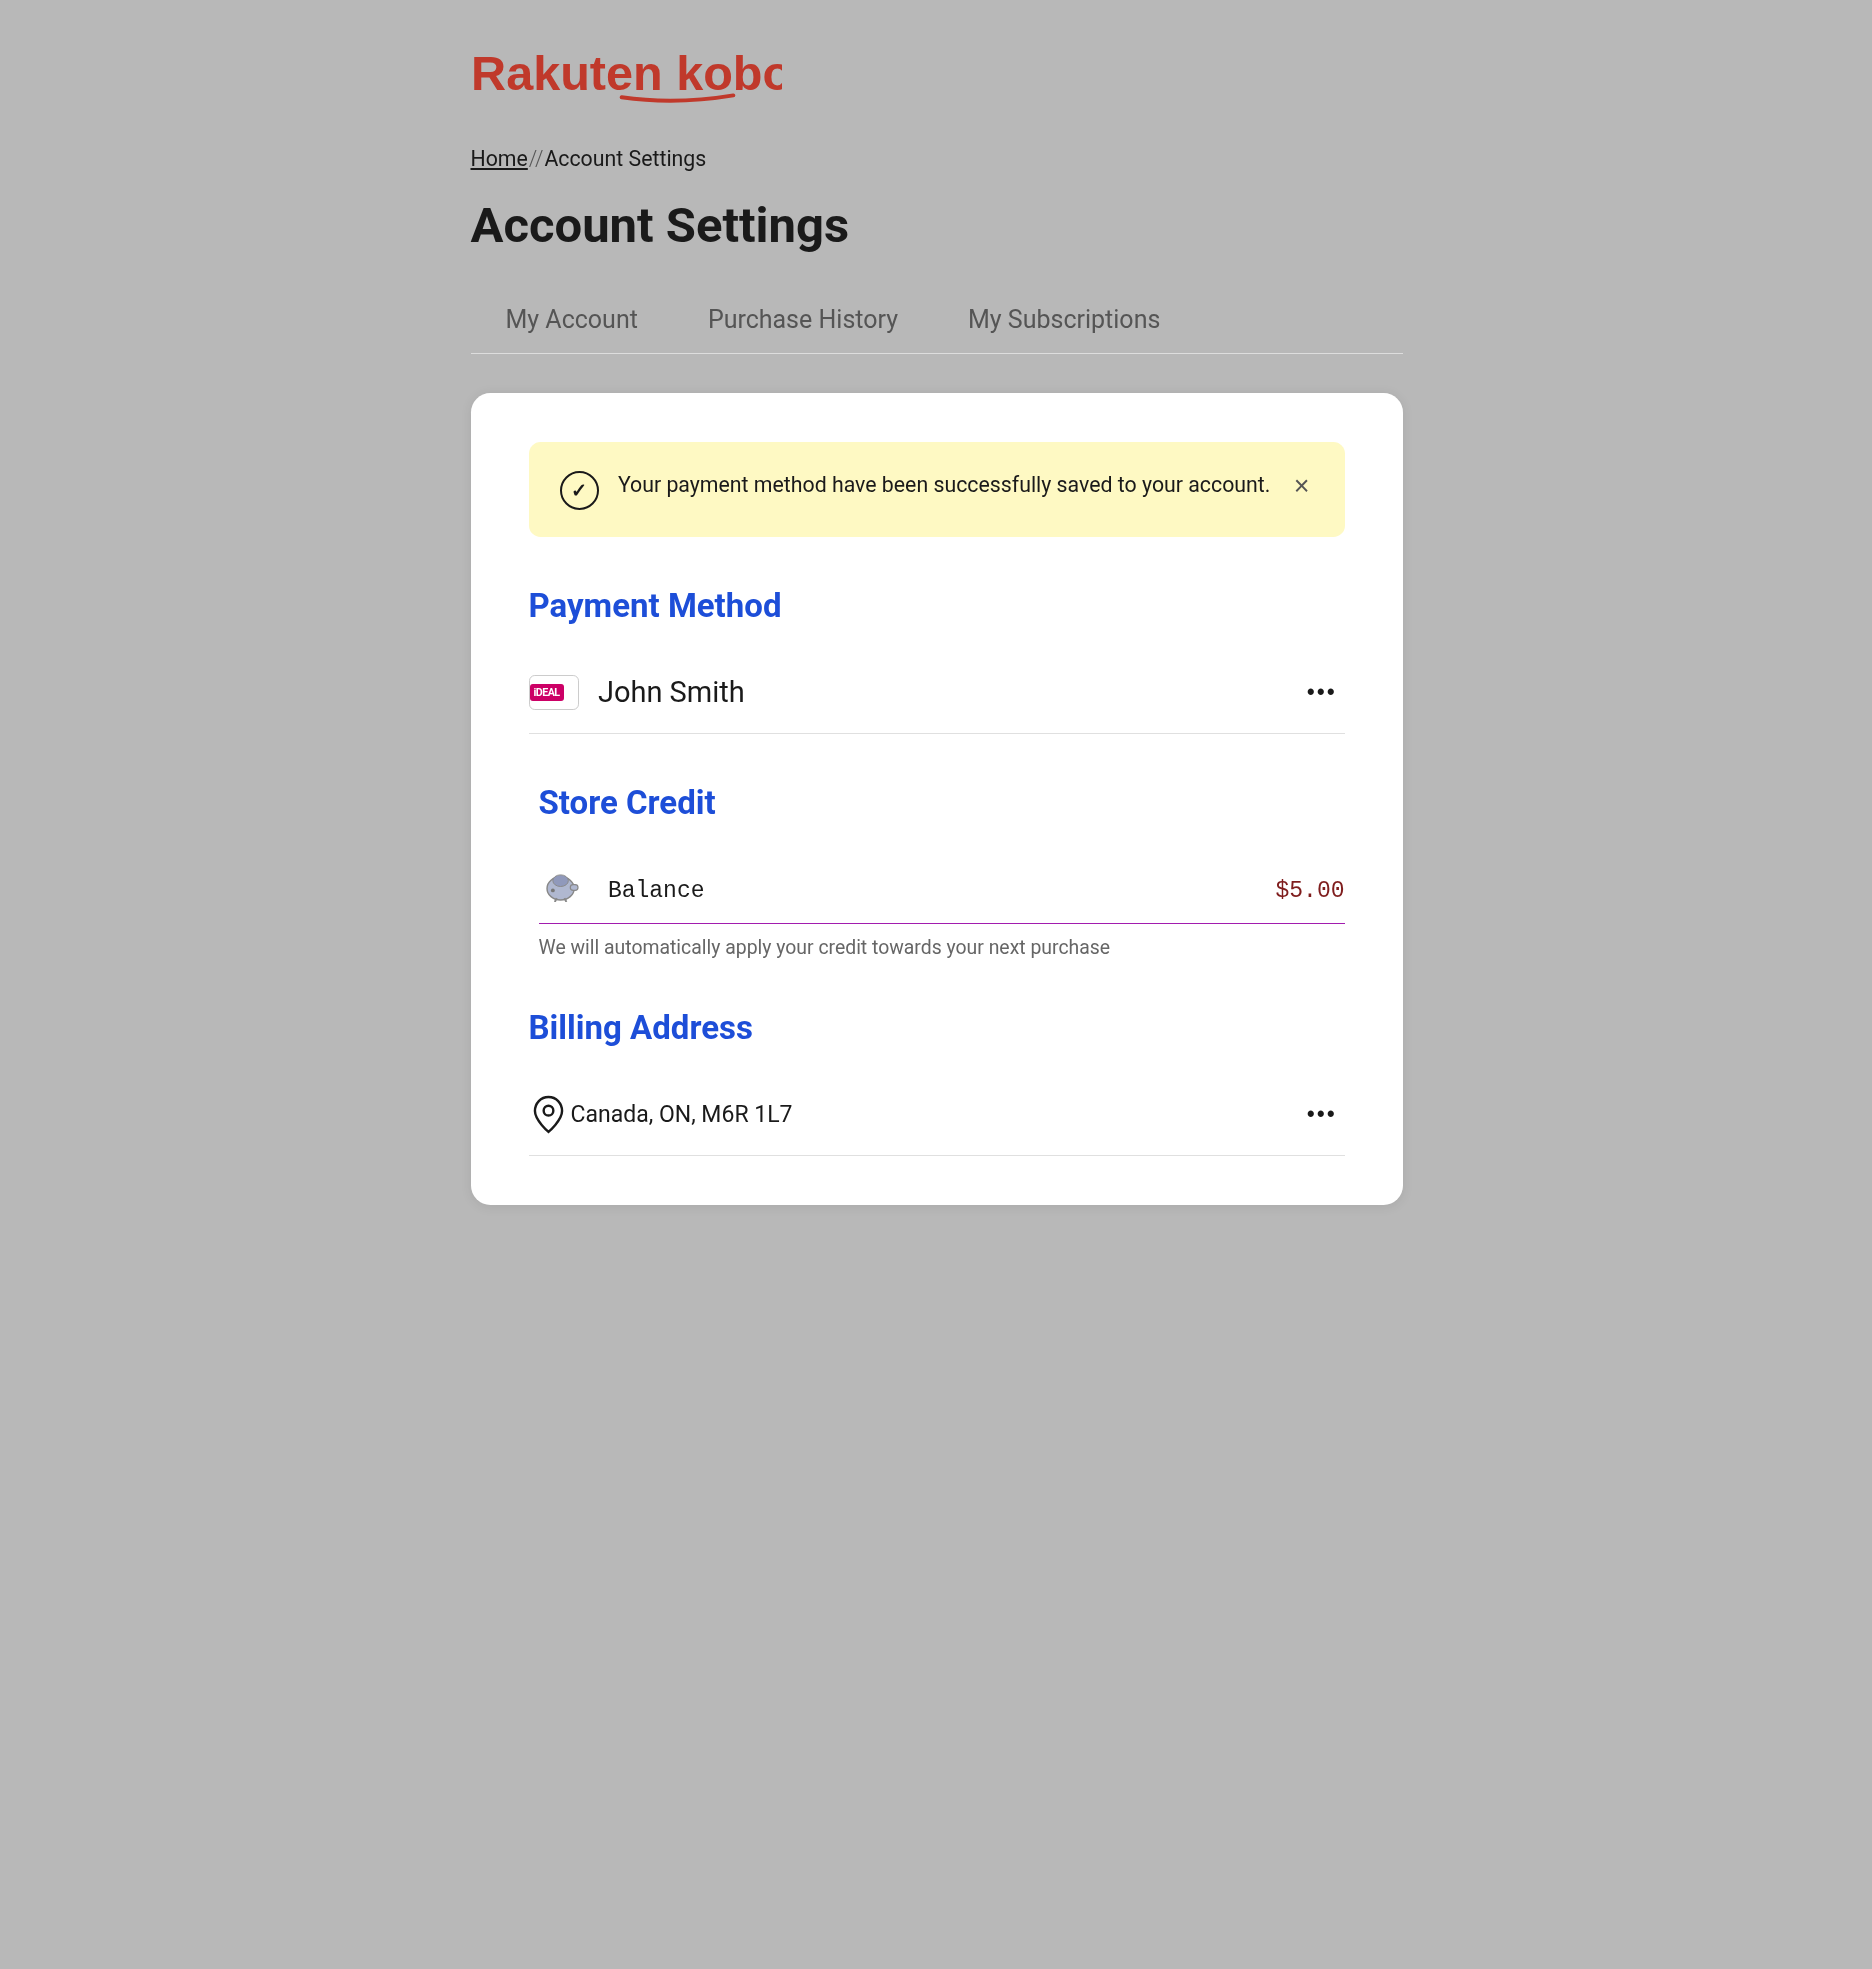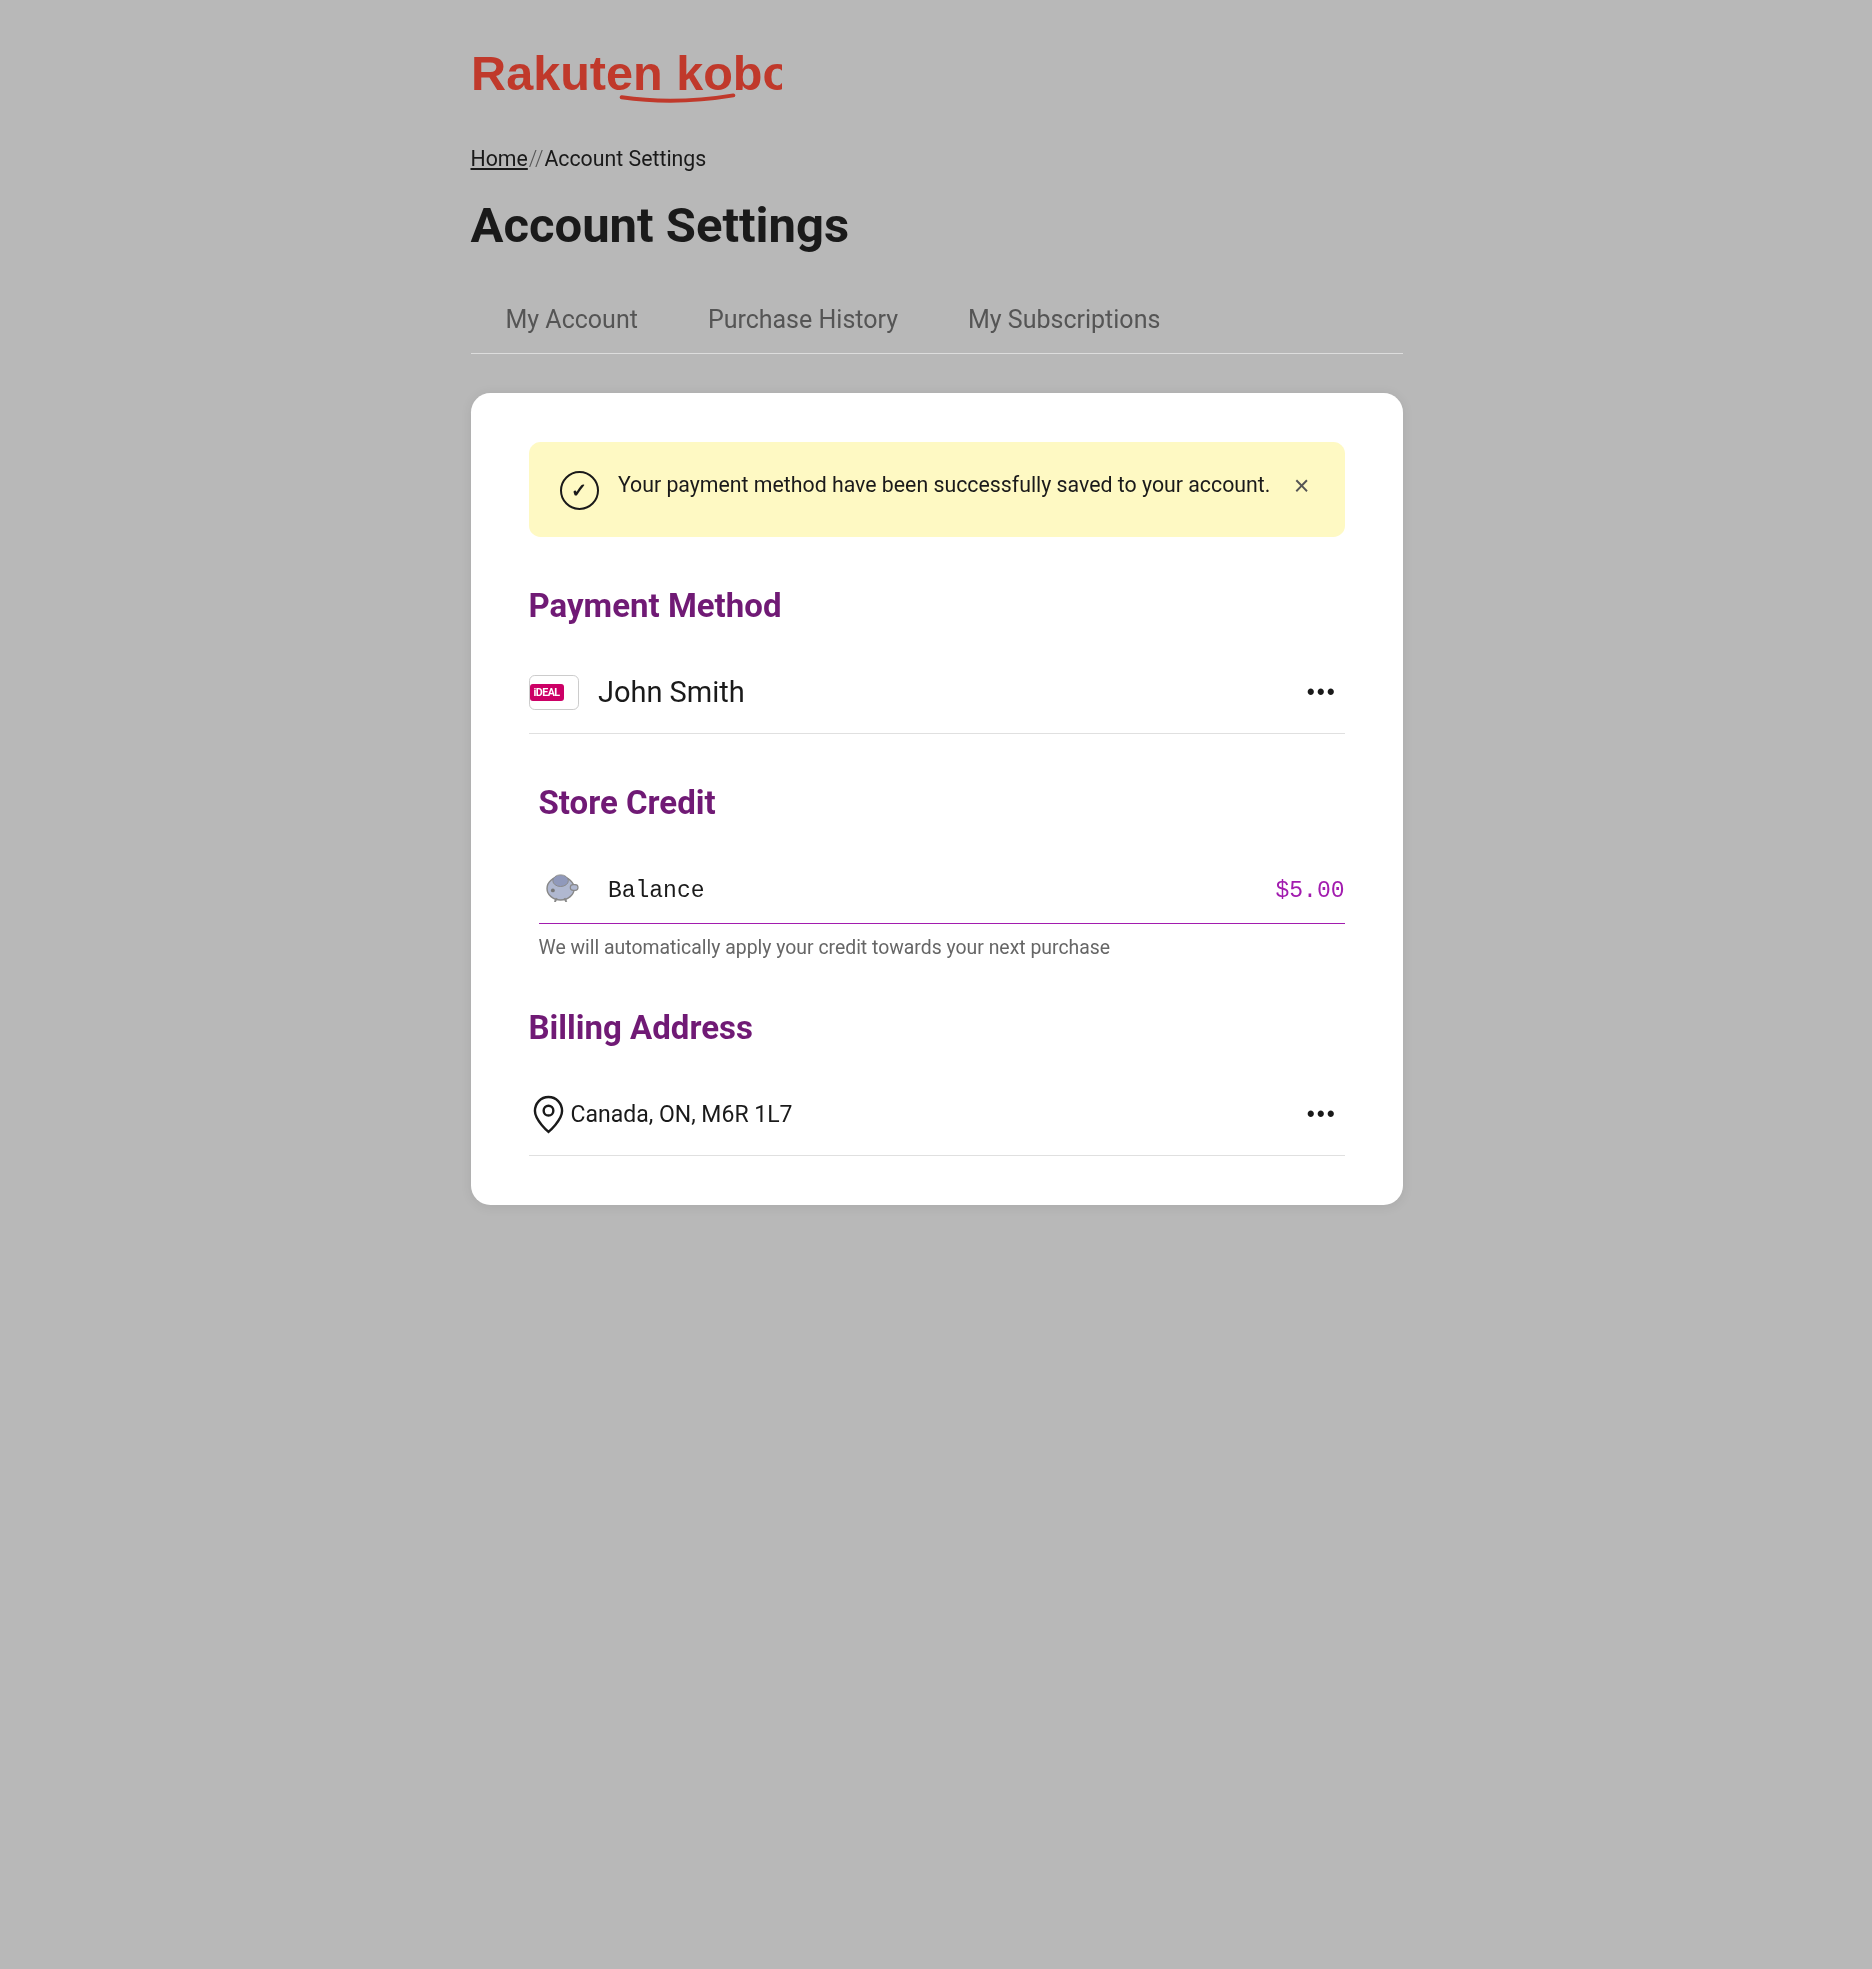--- a/index.html
+++ b/index.html
@@ -145,21 +145,21 @@
       color: #555;
       line-height: 1;
       padding: 3.9px;
       flex-shrink: 0;
     }
 
     
     .section-heading {
       font-size: 33px;
       font-weight: 700;
-      color: #701a75;
+      color: #1d4ed8;
       margin-bottom: 27px;
     }
 
     
     .payment-row {
       display: flex;
       align-items: center;
       gap: 19.4px;
       padding: 19.4px 0;
       border-bottom: 1px solid #e0e0e0;
@@ -229,21 +229,21 @@
     }
 
     .balance-label {
       flex: 1;
       font-size: 23px;
       color: #1a1a1a;
     }
 
     .balance-amount {
       font-size: 23px;
-      color: #a21caf;
+      color: #7f1d1d;
     }
 
     .store-credit-note {
       font-size: 19.4px;
       color: #666;
       margin-top: 11.6px;
     }
 
     
     .billing-section {

